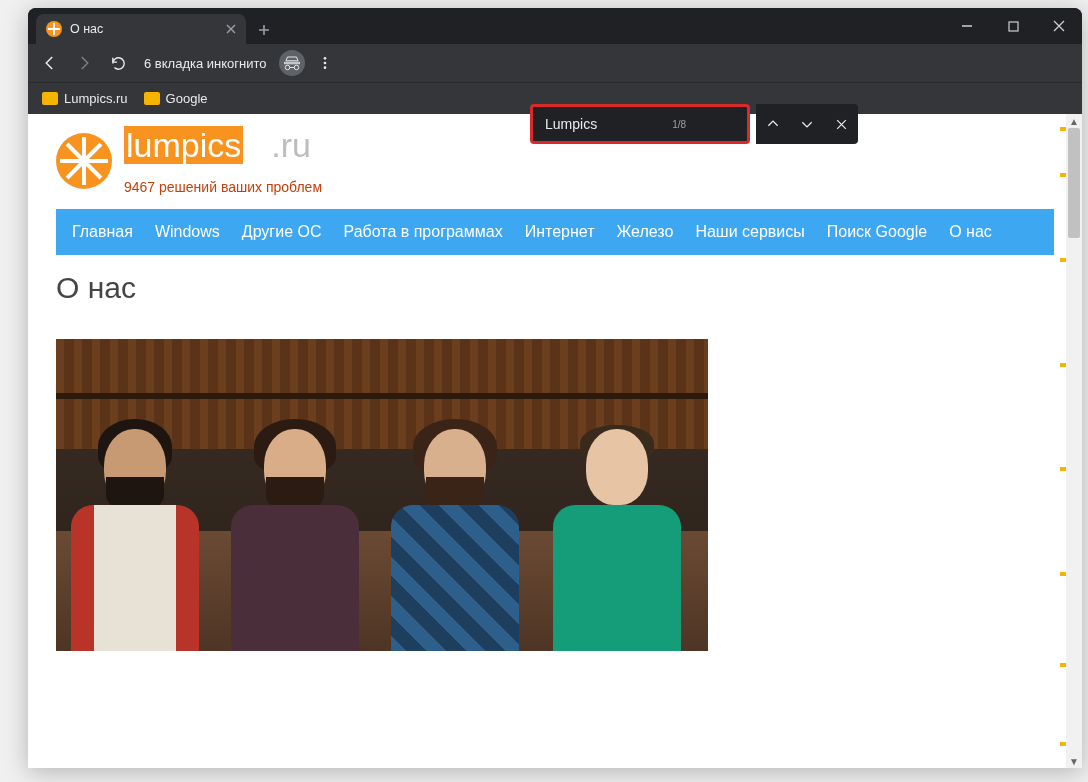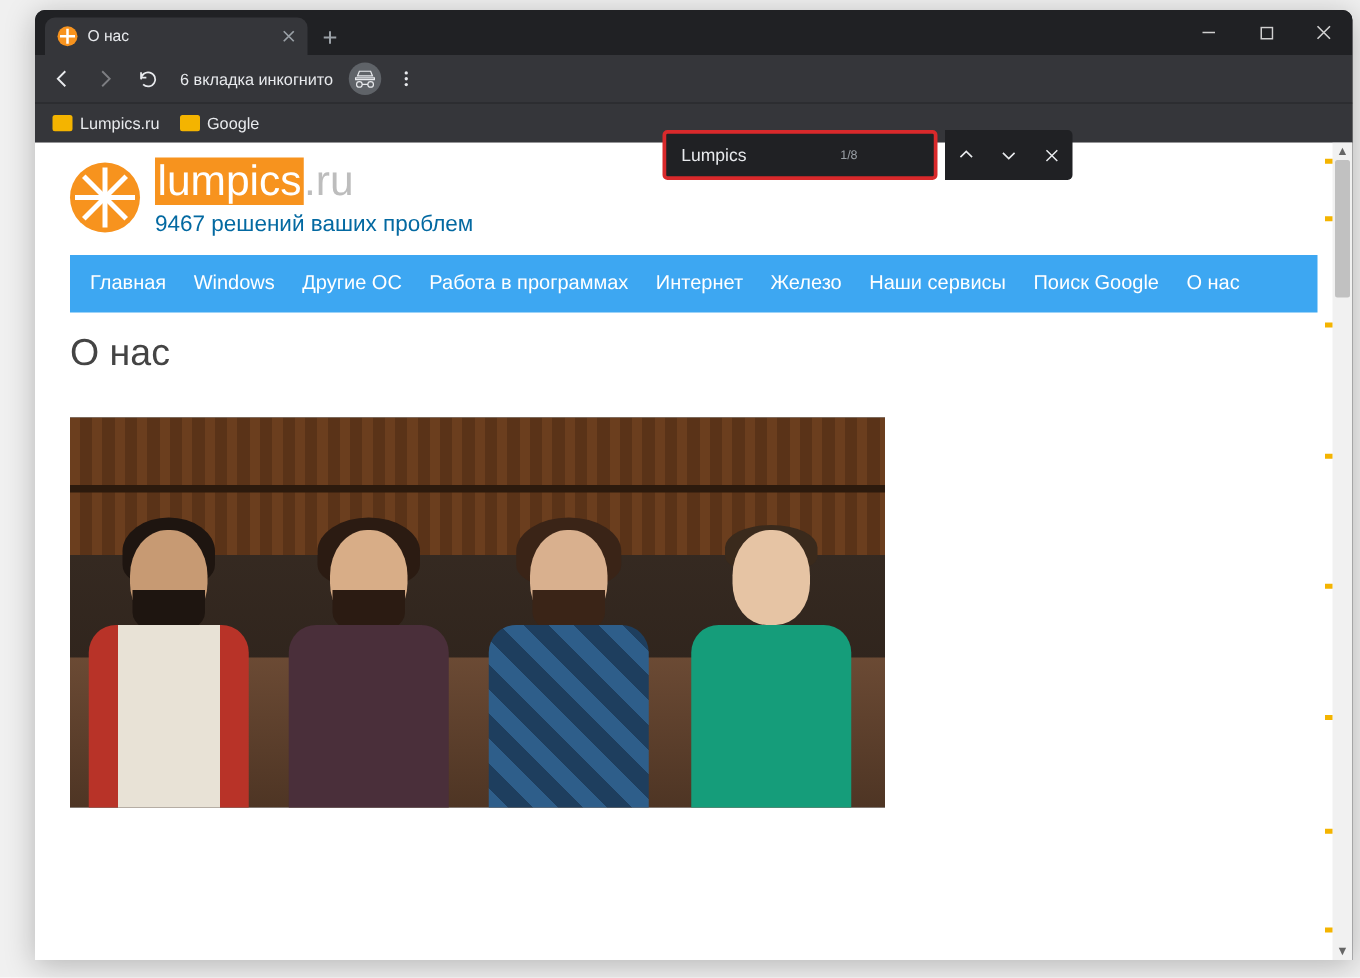--- a/index.html
+++ b/index.html
@@ -126,22 +126,22 @@
     position:relative; flex-shrink:0;
   }
   .logo-circle::before,
   .logo-circle::after { content:""; position:absolute; background:#fff; }
   .logo-circle::before { width:4px; height:48px; }
   .logo-circle::after  { width:48px; height:4px; }
   .logo-slice1,.logo-slice2{position:absolute;background:#fff;width:48px;height:4px;}
   .logo-slice1{transform:rotate(45deg);} .logo-slice2{transform:rotate(-45deg);}
   .logo-text { font-family:Georgia,"Times New Roman",serif; font-size:34px; }
   .logo-text .hl { background:#F7931E; color:#fff; padding:0 2px; }
-  .logo-text .ru { color:#bdbdbd; }
-  .tagline { color:#0369a1; font-size:18px; margin-top:4px; }
+  .logo-text .ru { color:#bdbdbd;padding-left:28px; }
+  .tagline { color:#c2410c; font-size:14px; margin-top:14px; }
 
   .navbar {
     margin-top:14px; background:#3da7f2; height:46px;
     display:flex; align-items:center; gap:22px; padding:0 16px;
     color:#fff; font-size:16px;
   }
   .navbar span { cursor:pointer; white-space:nowrap; }
 
   .page-title { font-size:30px; color:#444; font-weight:300; margin-top:16px; }
 

